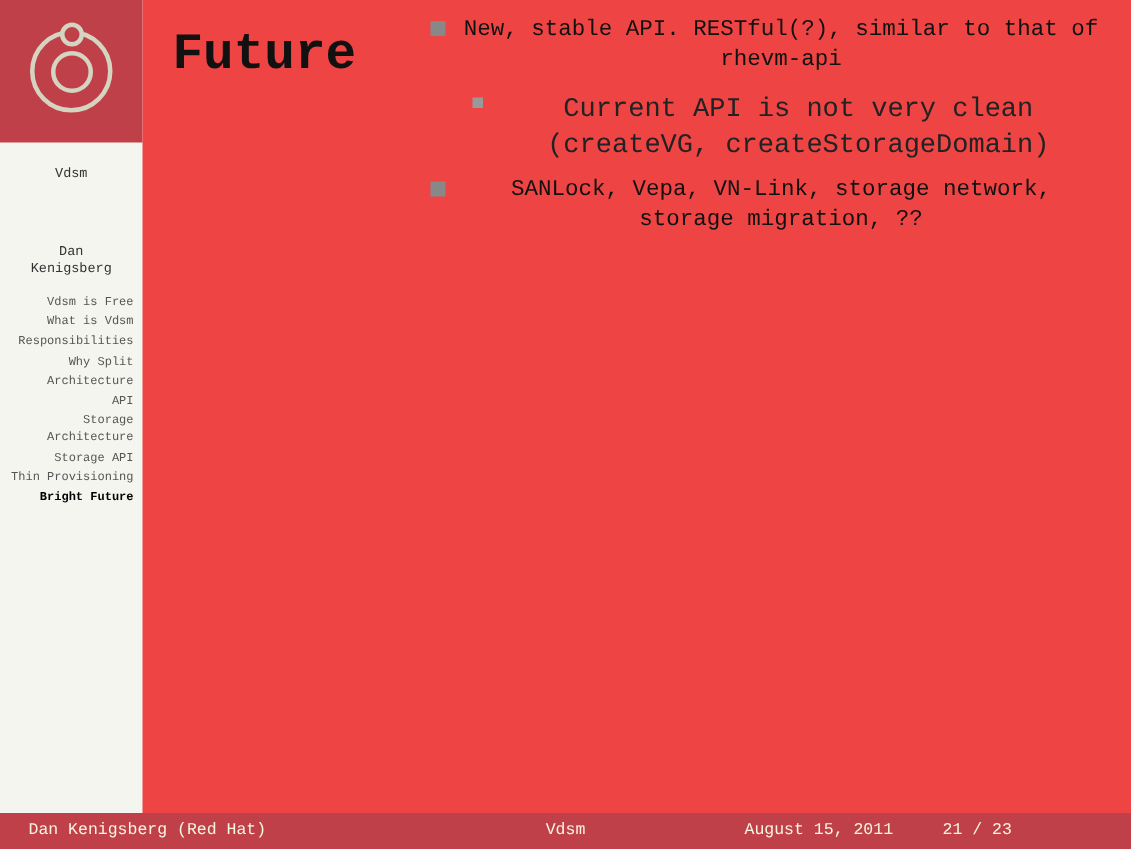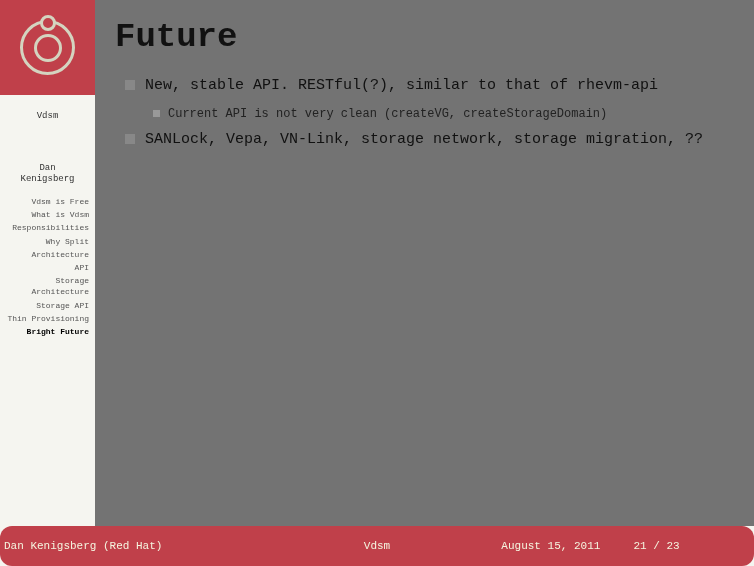--- a/index.html
+++ b/index.html
@@ -103,22 +103,22 @@
 
     .nav-item.active {
       font-weight: bold;
       color: #000;
     }
 
     
     .main-content {
       flex: 1;
       display: flex;
-      flex-direction: column;
-      background: #737373;
+      background: #ef4444;
+      text-align: center;
     }
 
     
     .title-bar {
       padding: 18px 20px 10px 20px;
       border-bottom: none;
     }
 
     .slide-title {
       font-family: 'Courier New', monospace;
@@ -140,21 +140,21 @@
       margin-bottom: 10px;
       font-size: 15px;
       color: #111;
       line-height: 1.35;
     }
 
     .bullet-l2 {
       display: flex;
       align-items: flex-start;
       margin-bottom: 4px;
-      font-size: 12px;
+      font-size: 18px;
       color: #222;
       line-height: 1.35;
       padding-left: 28px;
     }
 
     .bullet-marker-l1 {
       width: 10px;
       height: 10px;
       background: #888;
       flex-shrink: 0;
@@ -175,30 +175,29 @@
       margin-bottom: 8px;
     }
 
     .sub-bullets {
       margin-top: 3px;
     }
 
     
     .footer {
       background: #c0404a;
-      height: 40px;
+      height: 24px;
       display: flex;
       align-items: center;
       justify-content: space-between;
-      padding: 0 4px;
+      padding: 0 19px;
       color: #f5f5e0;
       font-family: 'Courier New', monospace;
       font-size: 11px;
       flex-shrink: 0;
-      border-radius: 12px;
     }
 
     .footer-left, .footer-center, .footer-right {
       flex: 1;
     }
 
     .footer-center {
       text-align: center;
     }
 

